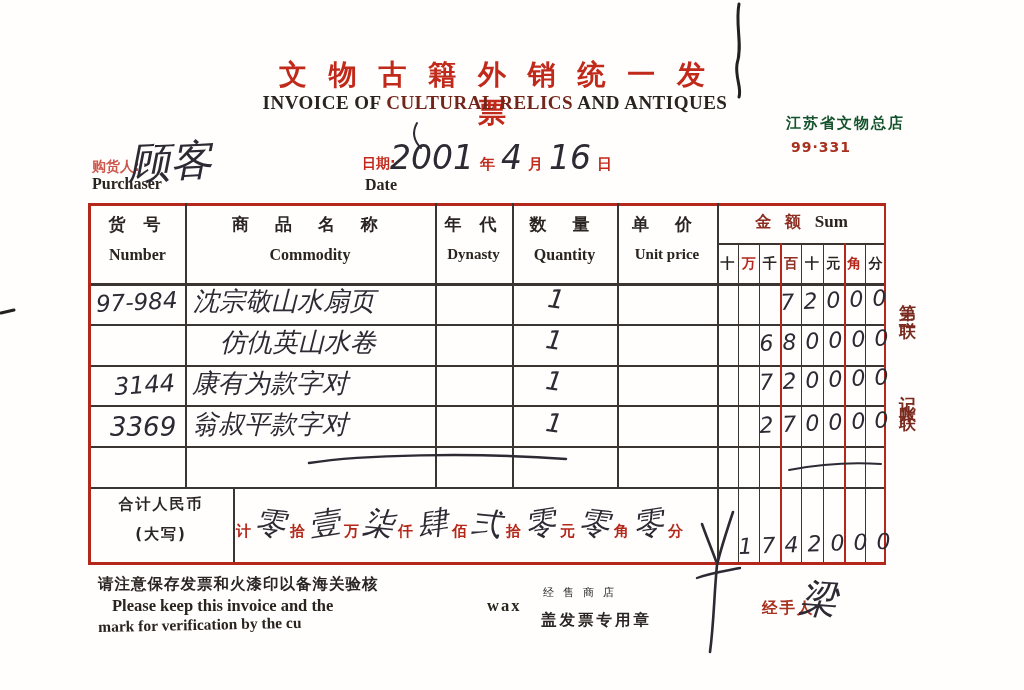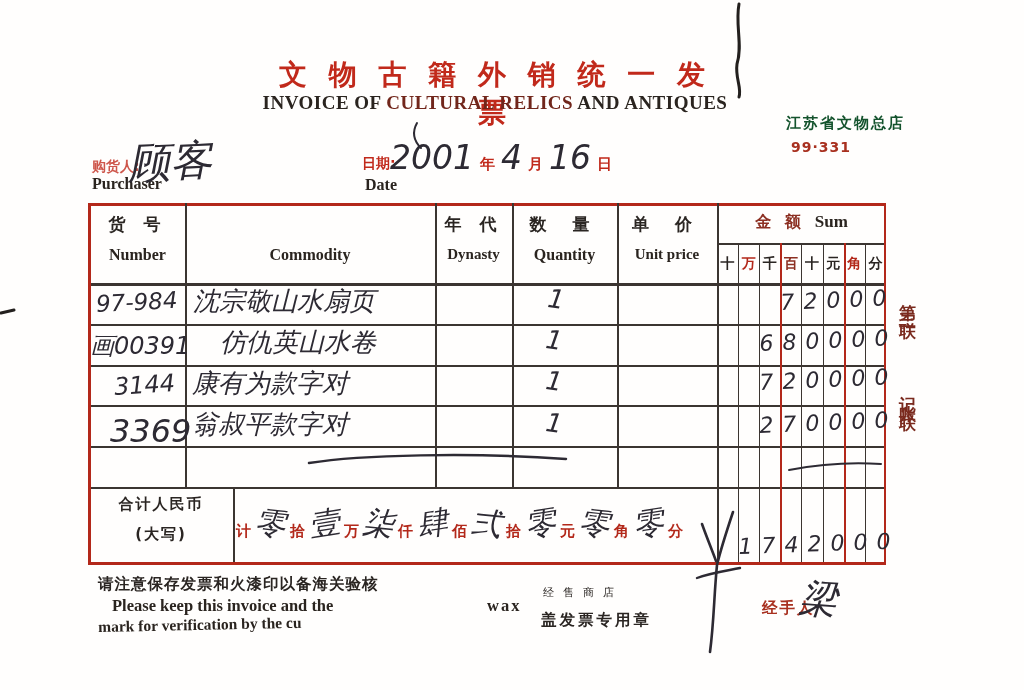--- a/index.html
+++ b/index.html
@@ -83,20 +83,21 @@
     <div class="vline redline" style="left:692px;top:40px;width:1.8px;height:319px;"></div>
     <div class="vline" style="left:713px;top:40px;width:1.2px;height:319px;"></div>
     <div class="vline" style="left:735px;top:40px;width:1.2px;height:319px;"></div>
     <div class="vline redline" style="left:756px;top:40px;width:1.8px;height:319px;"></div>
     <div class="vline" style="left:777px;top:40px;width:1.2px;height:319px;"></div>
     <div class="vline" style="left:145px;top:284px;width:1.5px;height:75px;"></div>
 
     <div class="abs print-cn center" style="left:2px;top:10px;width:95px;font-size:17px;font-weight:bold;letter-spacing:6px;">货  号</div>
     <div class="abs print-en center" style="left:2px;top:43px;width:95px;font-size:16px;font-weight:bold;">Number</div>
 
+    <div class="abs print-cn center" style="left:97px;top:10px;width:250px;font-size:17px;font-weight:bold;letter-spacing:10px;">商 品 名 称</div>
     <div class="abs print-en center" style="left:97px;top:43px;width:250px;font-size:16px;font-weight:bold;">Commodity</div>
 
     <div class="abs print-cn center" style="left:347px;top:10px;width:77px;font-size:17px;font-weight:bold;letter-spacing:6px;">年 代</div>
     <div class="abs print-en center" style="left:347px;top:43px;width:77px;font-size:15px;font-weight:bold;">Dynasty</div>
 
     <div class="abs print-cn center" style="left:424px;top:10px;width:105px;font-size:17px;font-weight:bold;letter-spacing:10px;">数  量</div>
     <div class="abs print-en center" style="left:424px;top:43px;width:105px;font-size:16px;font-weight:bold;">Quantity</div>
 
     <div class="abs print-cn center" style="left:529px;top:10px;width:100px;font-size:17px;font-weight:bold;letter-spacing:10px;">单  价</div>
     <div class="abs print-en center" style="left:529px;top:43px;width:100px;font-size:15px;font-weight:bold;">Unit price</div>
@@ -118,31 +119,30 @@
 
     <div class="abs print-cn center" style="left:8px;top:292px;width:130px;font-size:15px;font-weight:bold;letter-spacing:2px;">合计人民币</div>
     <div class="abs print-cn center" style="left:8px;top:322px;width:130px;font-size:15px;font-weight:bold;letter-spacing:2px;">(大写)</div>
   </div>
 
   <div class="abs hand" style="left:96px;top:289px;font-size:23px;transform:rotate(-3deg);">97-984</div>
   <div class="abs hand" style="left:193px;top:284px;font-size:26px;">沈宗敬山水扇页</div>
   <div class="abs hand qty" style="left:548px;top:284px;">1</div>
   <div class="abs hand sumdigits" style="left:781px;top:290px;">72000</div>
 
-  <div class="abs hand" style="left:90px;top:330px;font-size:24px;">画00391</div>
   <div class="abs hand" style="left:192px;top:325px;font-size:26px;margin-left:28px;">仿仇英山水卷</div>
   <div class="abs hand qty" style="left:546px;top:325px;">1</div>
   <div class="abs hand sumdigits" style="left:760px;top:331px;">680000</div>
 
   <div class="abs hand" style="left:114px;top:371px;font-size:24px;transform:rotate(-4deg);">3144</div>
   <div class="abs hand" style="left:192px;top:366px;font-size:26px;">康有为款字对</div>
   <div class="abs hand qty" style="left:546px;top:366px;">1</div>
   <div class="abs hand sumdigits" style="left:760px;top:370px;">720000</div>
 
-  <div class="abs hand" style="left:110px;top:412px;font-size:32px;text-align:center;">3369</div>
+  <div class="abs hand" style="left:110px;top:412px;font-size:26px;text-align:center;">3369</div>
   <div class="abs hand" style="left:192px;top:407px;font-size:26px;">翁叔平款字对</div>
   <div class="abs hand qty" style="left:546px;top:408px;">1</div>
   <div class="abs hand sumdigits" style="left:760px;top:413px;">270000</div>
 
   <div class="abs amount-words" style="left:236px;top:489px;width:478px;height:70px;">
       <span class="seg-print">计</span>
       <span class="seg-hand">零</span>
       <span class="seg-print">拾</span>
       <span class="seg-hand">壹</span>
       <span class="seg-print">万</span>

